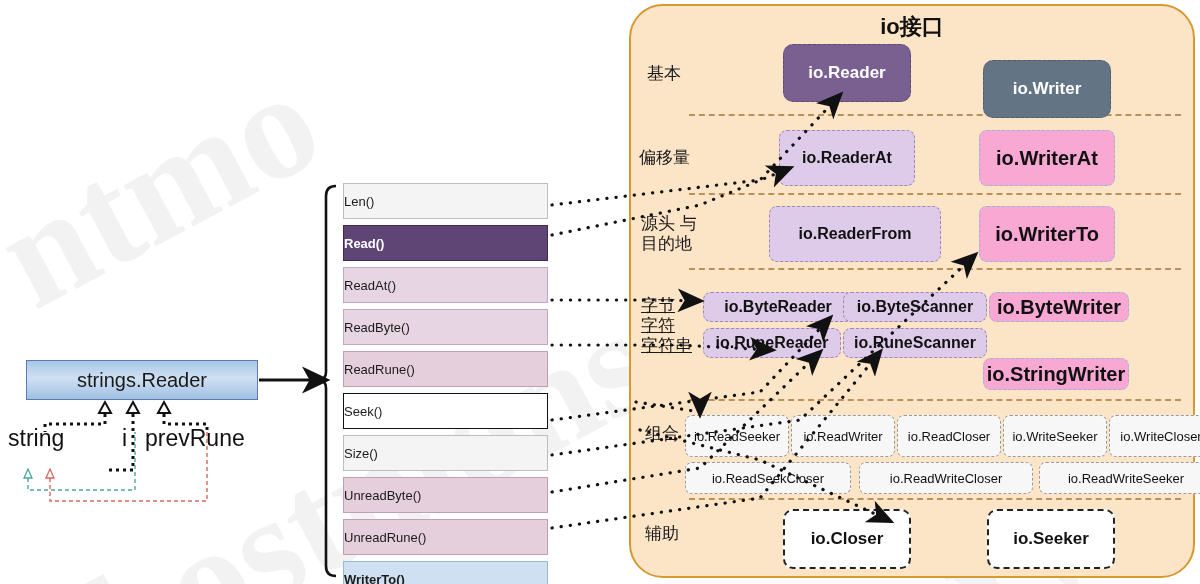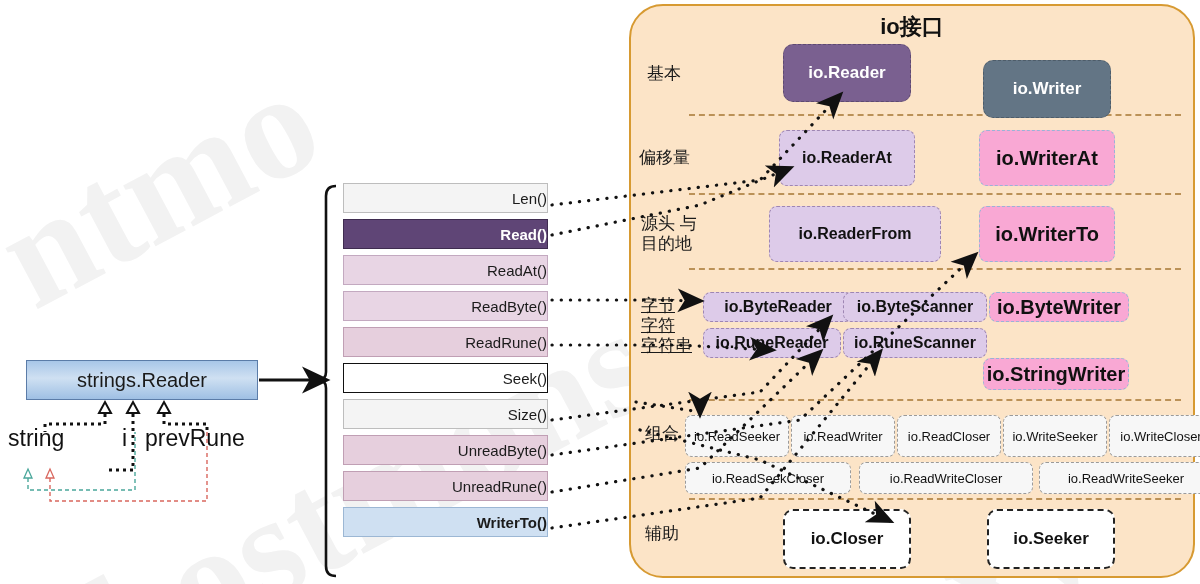--- a/index.html
+++ b/index.html
@@ -34,28 +34,28 @@
   .fieldlabel{
     position:absolute;font-size:23px;color:#111;white-space:nowrap;
   }
   #lbl-string{left:8px;top:425px;}
   #lbl-i{left:122px;top:425px;}
   #lbl-prevrune{left:145px;top:425px;}
 
   
   .methods{position:absolute;left:343px;top:183px;width:205px;}
   .m{
-    height:30px;margin-bottom:6px;box-sizing:border-box;
-    display:flex;align-items:center;justify-content:flex-end;
-    font-size:15px;color:#1b1b1b;
+    height:36px;margin-bottom:6px;box-sizing:border-box;
+    display:flex;align-items:center;justify-content:flex-start;
+    font-size:13px;color:#1b1b1b;
     border:1px solid #b9b9b9;background:#f4f4f4;
     position:relative;
   }
   .m.grey{background:#f4f4f4;border-color:#bdbdbd;}
-  .m.read{background:#5f4576;border:1px solid #3f2c50;color:#fff;font-weight:700;padding-left:9px;}
+  .m.read{background:#5f4576;border:1px solid #3f2c50;color:#fff;font-weight:700;}
   .m.pink{background:#e8d5e4;border:1px solid #c3a9c0;}
   .m.pink2{background:#e6cfdd;border:1px solid #c09fb4;}
   .m.white{background:#ffffff;border:1px solid #111;}
   .m.blue{background:#cfe0f2;border:1px solid #9cb7d4;font-weight:700;}
 
   
   .iopanel{
     position:absolute;left:629px;top:4px;width:566px;height:574px;
     background:#fce4c7;border:2px solid #d79a32;border-radius:34px;
     box-sizing:border-box;

